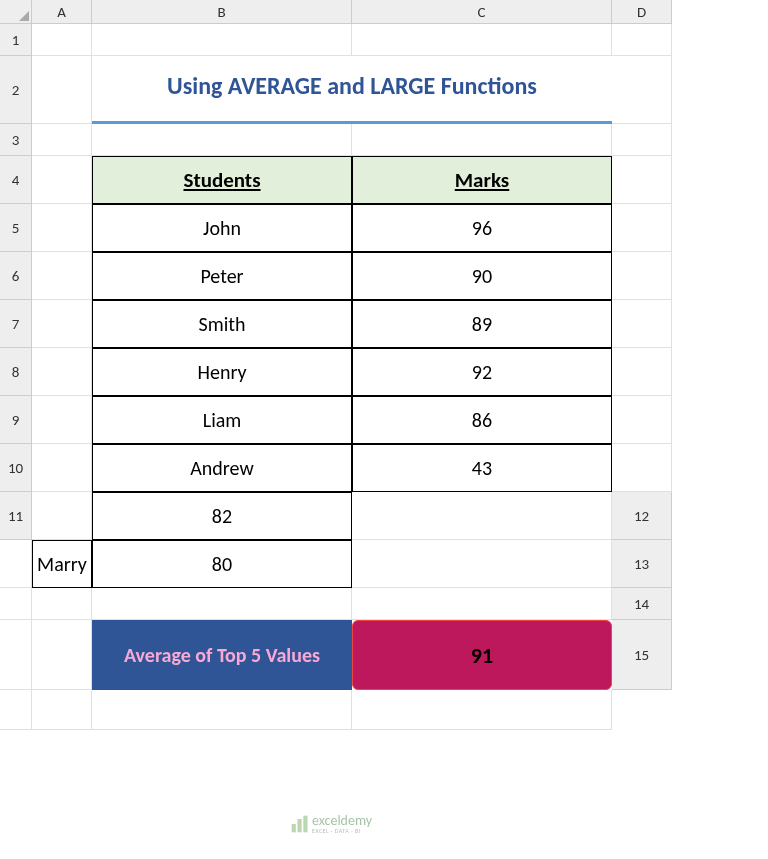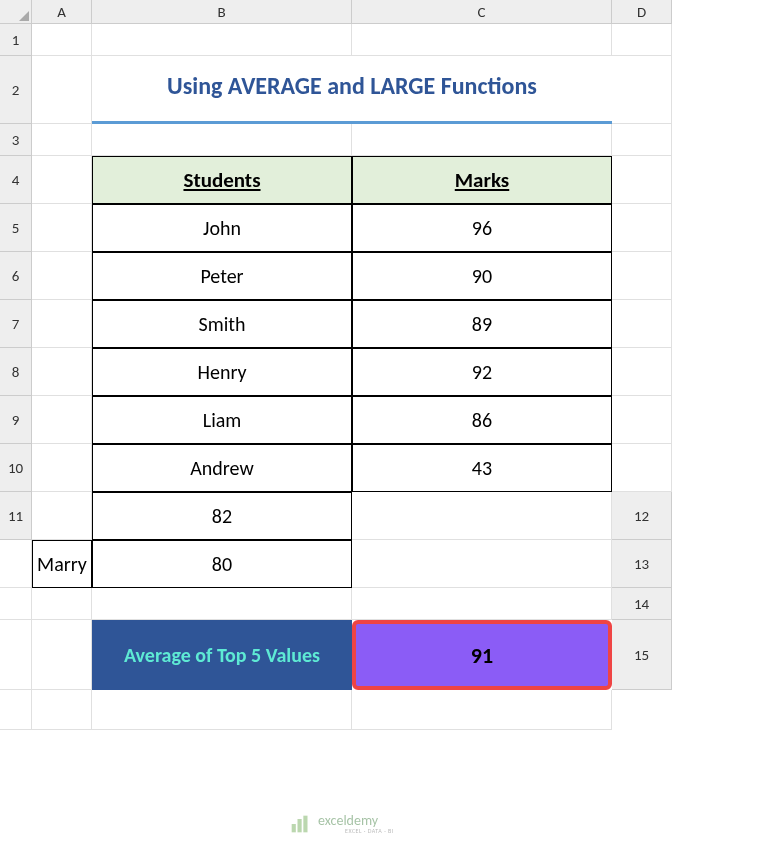--- a/index.html
+++ b/index.html
@@ -89,68 +89,67 @@
       display: flex;
       align-items: center;
       justify-content: center;
       font-size: 20px;
       color: #000;
     }
     .result-label {
       grid-column: 3;
       grid-row: 15;
       background: #2f5597;
-      color: #5eead4;
+      color: #f9a8d4;
       font-size: 20px;
       font-weight: bold;
       display: flex;
       align-items: center;
       justify-content: center;
       text-align: left;
       line-height: 1.2;
       padding: 12px;
     }
     .result-value {
       grid-column: 4;
       grid-row: 15;
-      background: #8b5cf6;
-      border: 4px solid #ef4444;
+      background: #be185d;
+      border: 1px solid #ef4444;
       border-radius: 6px;
       font-size: 22px;
       font-weight: bold;
       display: flex;
       align-items: center;
       justify-content: center;
       color: #000;
     }
     .watermark {
       position: absolute;
       left: 290px;
       top: 814px;
       display: flex;
       align-items: flex-start;
-      gap: 8px;
+      gap: 2px;
       opacity: 0.45;
       color: #3a7a3a;
       font-size: 14px;
     }
     .watermark-icon {
       width: 20px;
       height: 20px;
     }
     .watermark-text {
       display: flex;
       flex-direction: column;
       line-height: 1;
     }
     .watermark-sub {
       font-size: 6px;
       letter-spacing: 0.5px;
       color: #666;
-      margin-left: 27px;
     }
   </style>
 </head>
 <body>
 
 <div class="spreadsheet">
 
   <div class="corner"></div>
 
   <div class="col-header">A</div>

